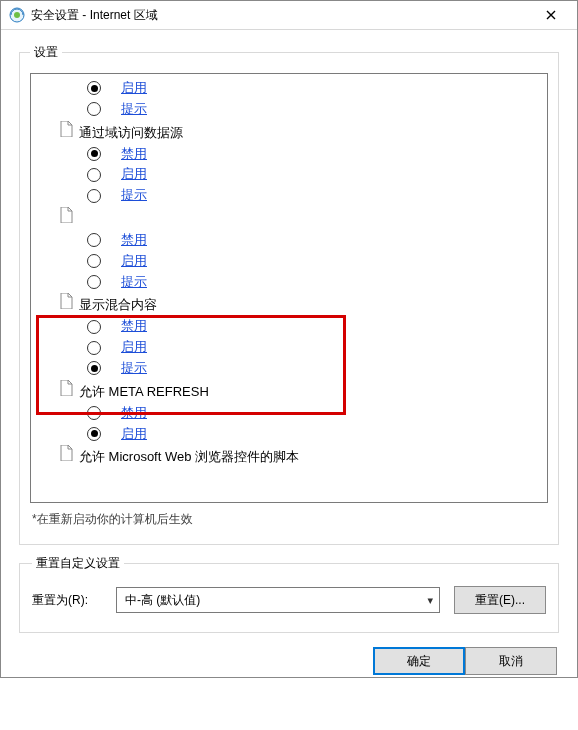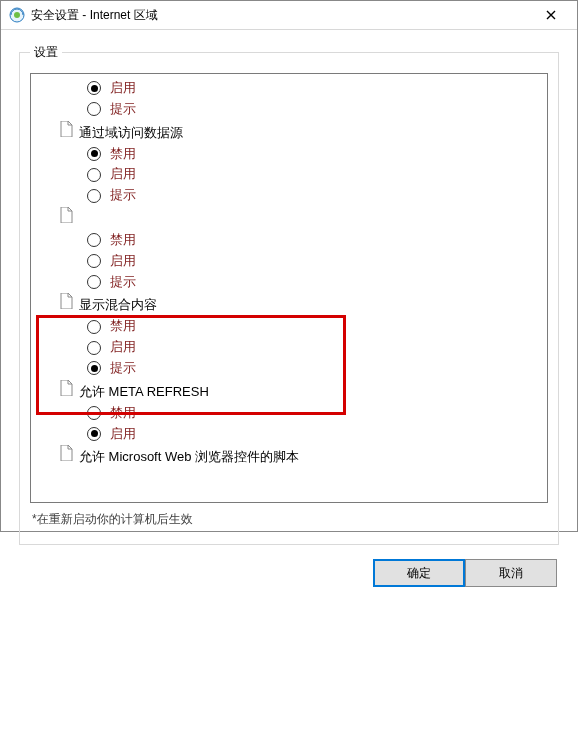--- a/index.html
+++ b/index.html
@@ -7,21 +7,21 @@
     margin: 0;
     font-family: "Microsoft YaHei", "SimSun", Tahoma, sans-serif;
     font-size: 12px;
     background: #fff;
     width: 578px;
     height: 730px;
     overflow: hidden;
   }
   .window {
     width: 578px;
-    height: 532px;
+    height: 678px;
     border: 1px solid #888;
     background: #fff;
     display: flex;
     flex-direction: column;
   }
   .titlebar {
     height: 30px;
     display: flex;
     align-items: center;
     padding: 0 8px;
@@ -77,23 +77,24 @@
   .cat-row {
     display: flex;
     align-items: flex-end;
     gap: 6px;
     padding: 1px 0 1px 24px;
     color: #000;
   }
   .opt-row {
     display: flex;
     align-items: center;
-    gap: 9px;
+    gap: 20px;
     padding: 1px 0 1px 52px;
-    color: #7f1d1d;
+    color: #1d4ed8;
+    text-decoration: underline;
   }
   .radio-glyph {
     width: 14px; height: 14px;
     border: 1px solid #333;
     border-radius: 50%;
     flex: 0 0 14px;
     display: inline-flex;
     align-items: center;
     justify-content: center;
     background: #fff;
@@ -279,20 +280,31 @@
                   <path d="M9 0 V4 H13" fill="none" stroke="#8a8a8a"></path>
                 </svg></span>
               <span>允许 Microsoft Web 浏览器控件的脚本</span>
             </div>
           </div>
       </div>
 
       <div class="restart-note">*在重新启动你的计算机后生效</div>
     </fieldset>
 
+    <fieldset class="reset-group">
+      <legend>重置自定义设置</legend>
+      <div class="reset-row">
+        <span class="reset-label">重置为(R):</span>
+        <div class="reset-select">
+          <span>中-高 (默认值)</span>
+          <span class="chev">▾</span>
+        </div>
+        <div class="btn">重置(E)...</div>
+      </div>
+    </fieldset>
 
     <div class="footer-buttons">
       <div class="btn primary">确定</div>
       <div class="btn">取消</div>
     </div>
 
   </div>
 </div>
 
 </body></html>

